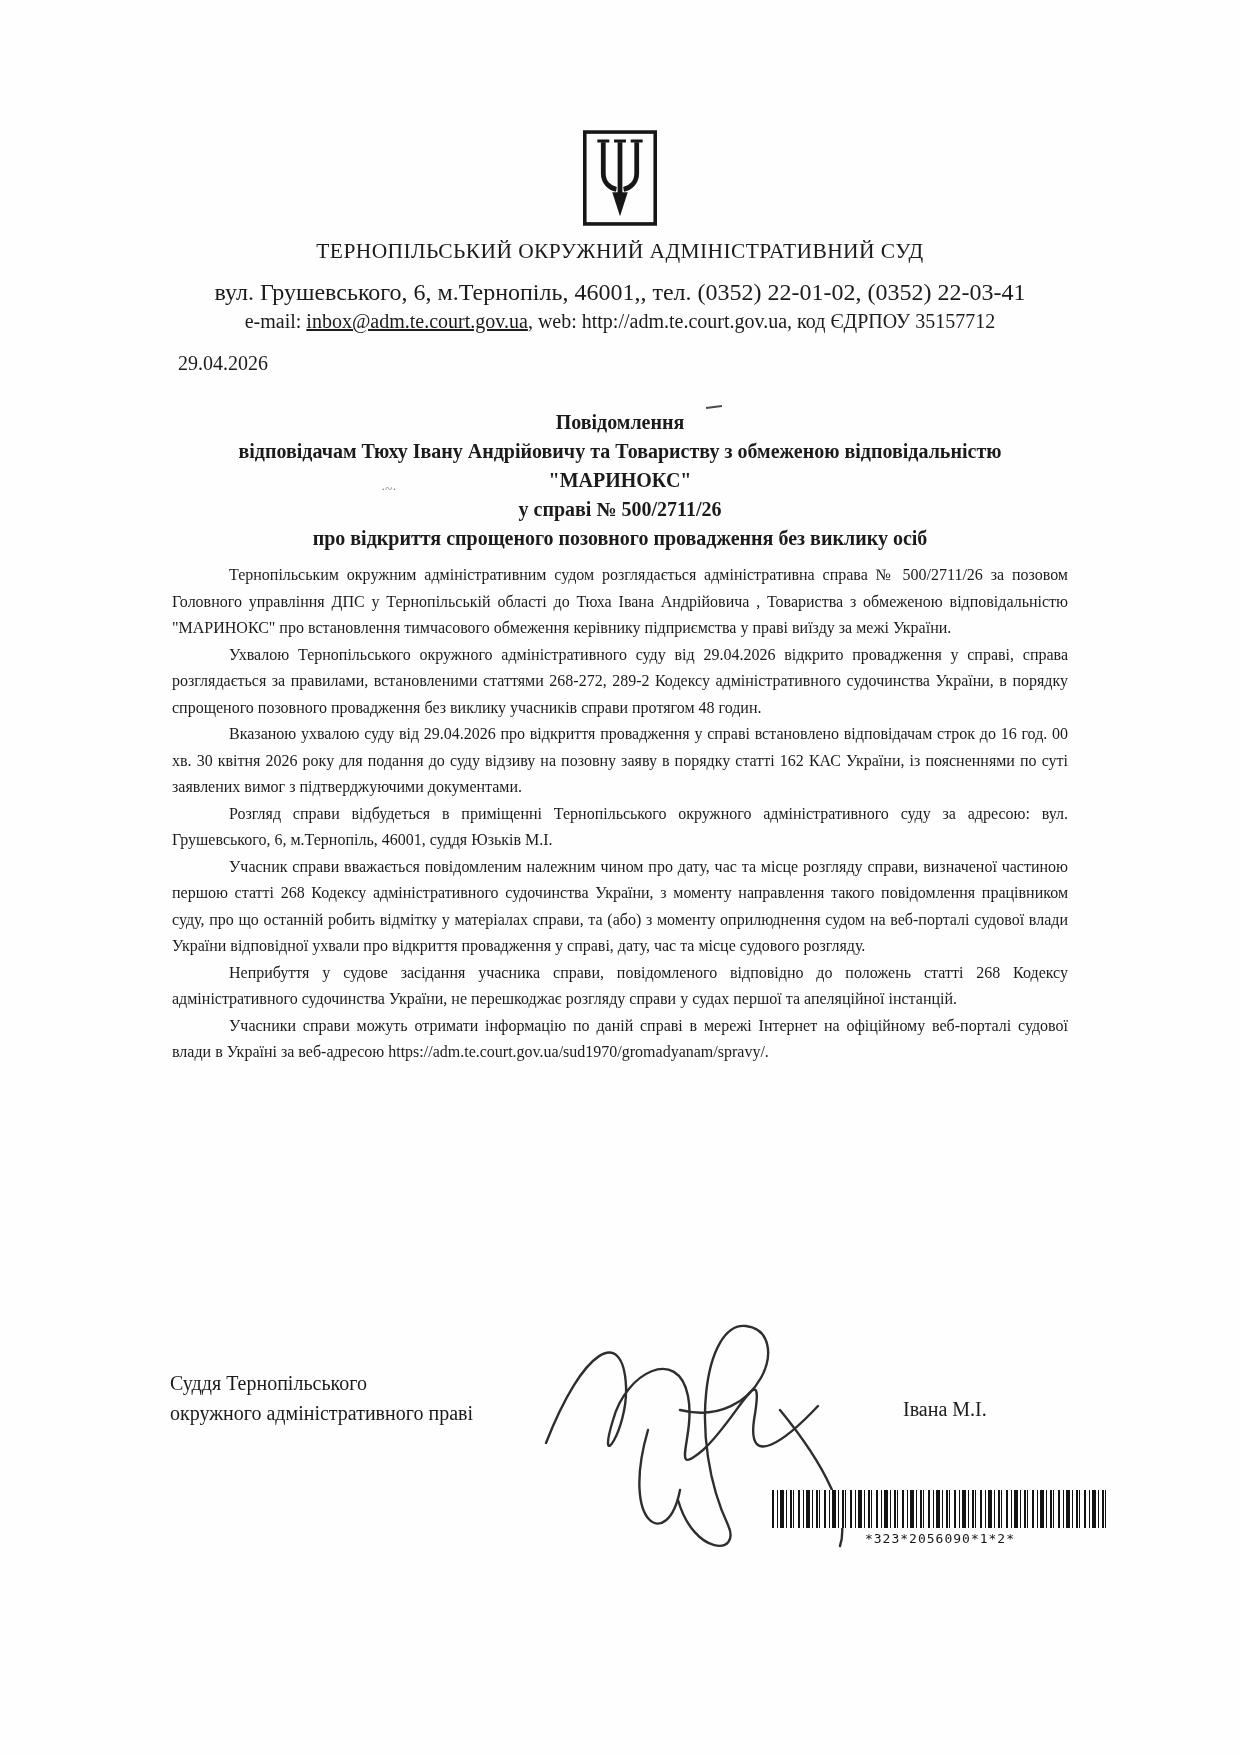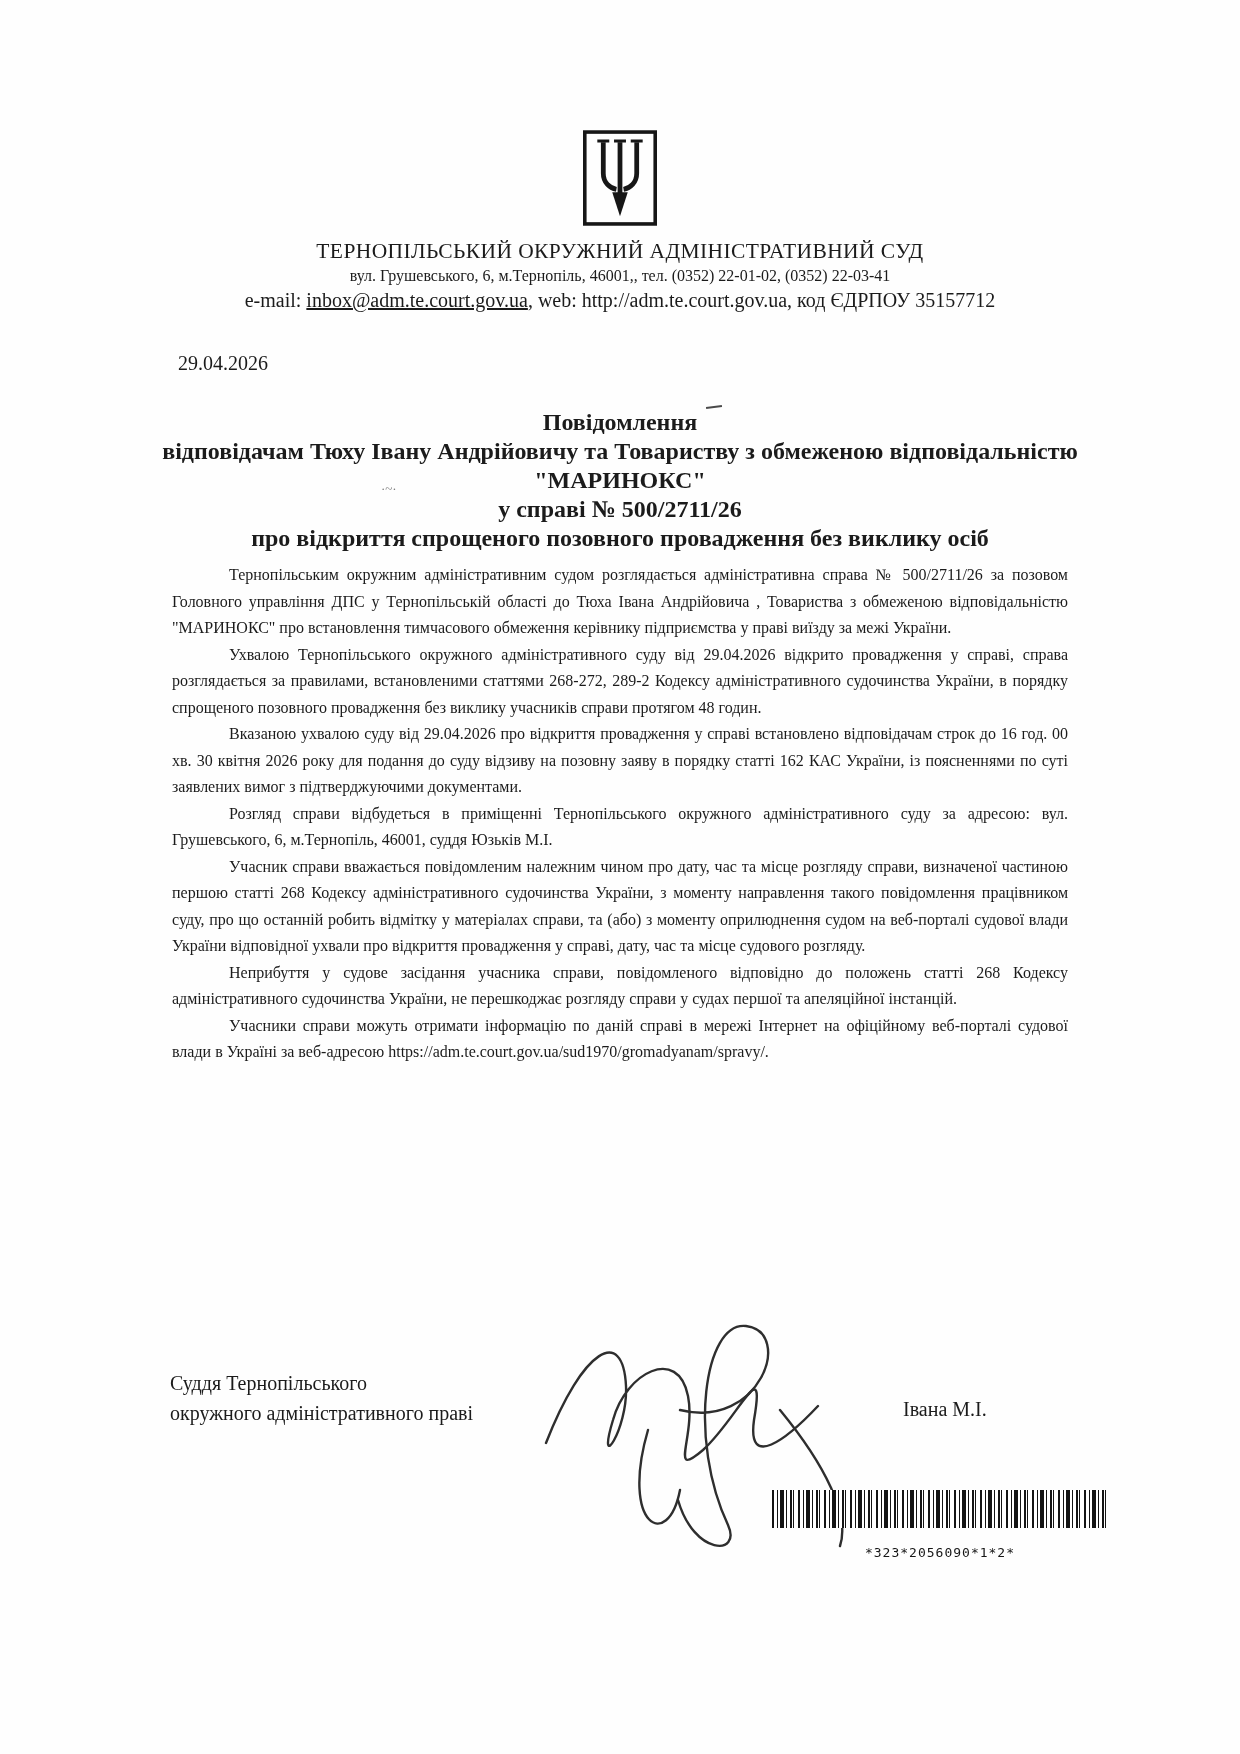--- a/index.html
+++ b/index.html
@@ -10,27 +10,27 @@
     height: 1754px;
     margin: 0 auto;
     background: #fefefe;
     font-family: "Liberation Serif", "DejaVu Serif", serif;
     color: #1b1b1b;
     overflow: hidden;
   }
   .header { position: absolute; top: 130px; left: 0; width: 100%; text-align: center; }
   .emblem { display: inline-block; }
   .court-name { margin-top: 9px; font-size: 21.5px; letter-spacing: 0.4px; }
-  .addr { margin-top: 3px; font-size: 16px; }
+  .addr { margin-top: 15px; font-size: 24px; }
   .email-line { margin-top: 4px; font-size: 20px; }
   .email-link { text-decoration: underline; }
   .date { position: absolute; top: 352px; left: 178px; font-size: 20px; }
   .title-block {
     position: absolute; top: 408px; left: 0; width: 100%;
-    text-align: center; font-weight: bold; font-size: 24px; line-height: 29px;
+    text-align: center; font-weight: bold; font-size: 20px; line-height: 29px;
   }
   .body-text {
     position: absolute; top: 562px; left: 172px; width: 896px;
     font-size: 16px; line-height: 26.5px; text-align: justify;
   }
   .body-text p { text-indent: 57px; }
   .footer-left { position: absolute; top: 1368px; left: 170px; font-size: 20px; line-height: 30px; }
   .judge-name { position: absolute; top: 1398px; left: 903px; font-size: 20px; }
   .signature { position: absolute; top: 1288px; left: 528px; }
   .barcode-wrap { position: absolute; top: 1490px; left: 772px; width: 336px; text-align: center; }
@@ -38,21 +38,21 @@
     height: 38px;
     background: repeating-linear-gradient(90deg,
       #141414 0px, #141414 2px, #fff 2px, #fff 5px,
       #141414 5px, #141414 6px, #fff 6px, #fff 8px,
       #141414 8px, #141414 12px, #fff 12px, #fff 14px,
       #141414 14px, #141414 15px, #fff 15px, #fff 18px,
       #141414 18px, #141414 20px, #fff 20px, #fff 21px,
       #141414 21px, #141414 22px, #fff 22px, #fff 26px);
   }
   .barcode-text {
-    margin-top: 17px;
+    margin-top: 3px;
     font-family: "DejaVu Sans Mono", monospace;
     font-size: 13px; letter-spacing: 1px; color: #161616;
   }
   .artifact-dash {
     position: absolute; top: 406px; left: 706px;
     width: 16px; height: 2px; background: #4a4a4a; transform: rotate(-8deg);
   }
   .artifact-tilde {
     position: absolute; top: 481px; left: 381px;
     font-size: 13px; color: #7a7a7a;

